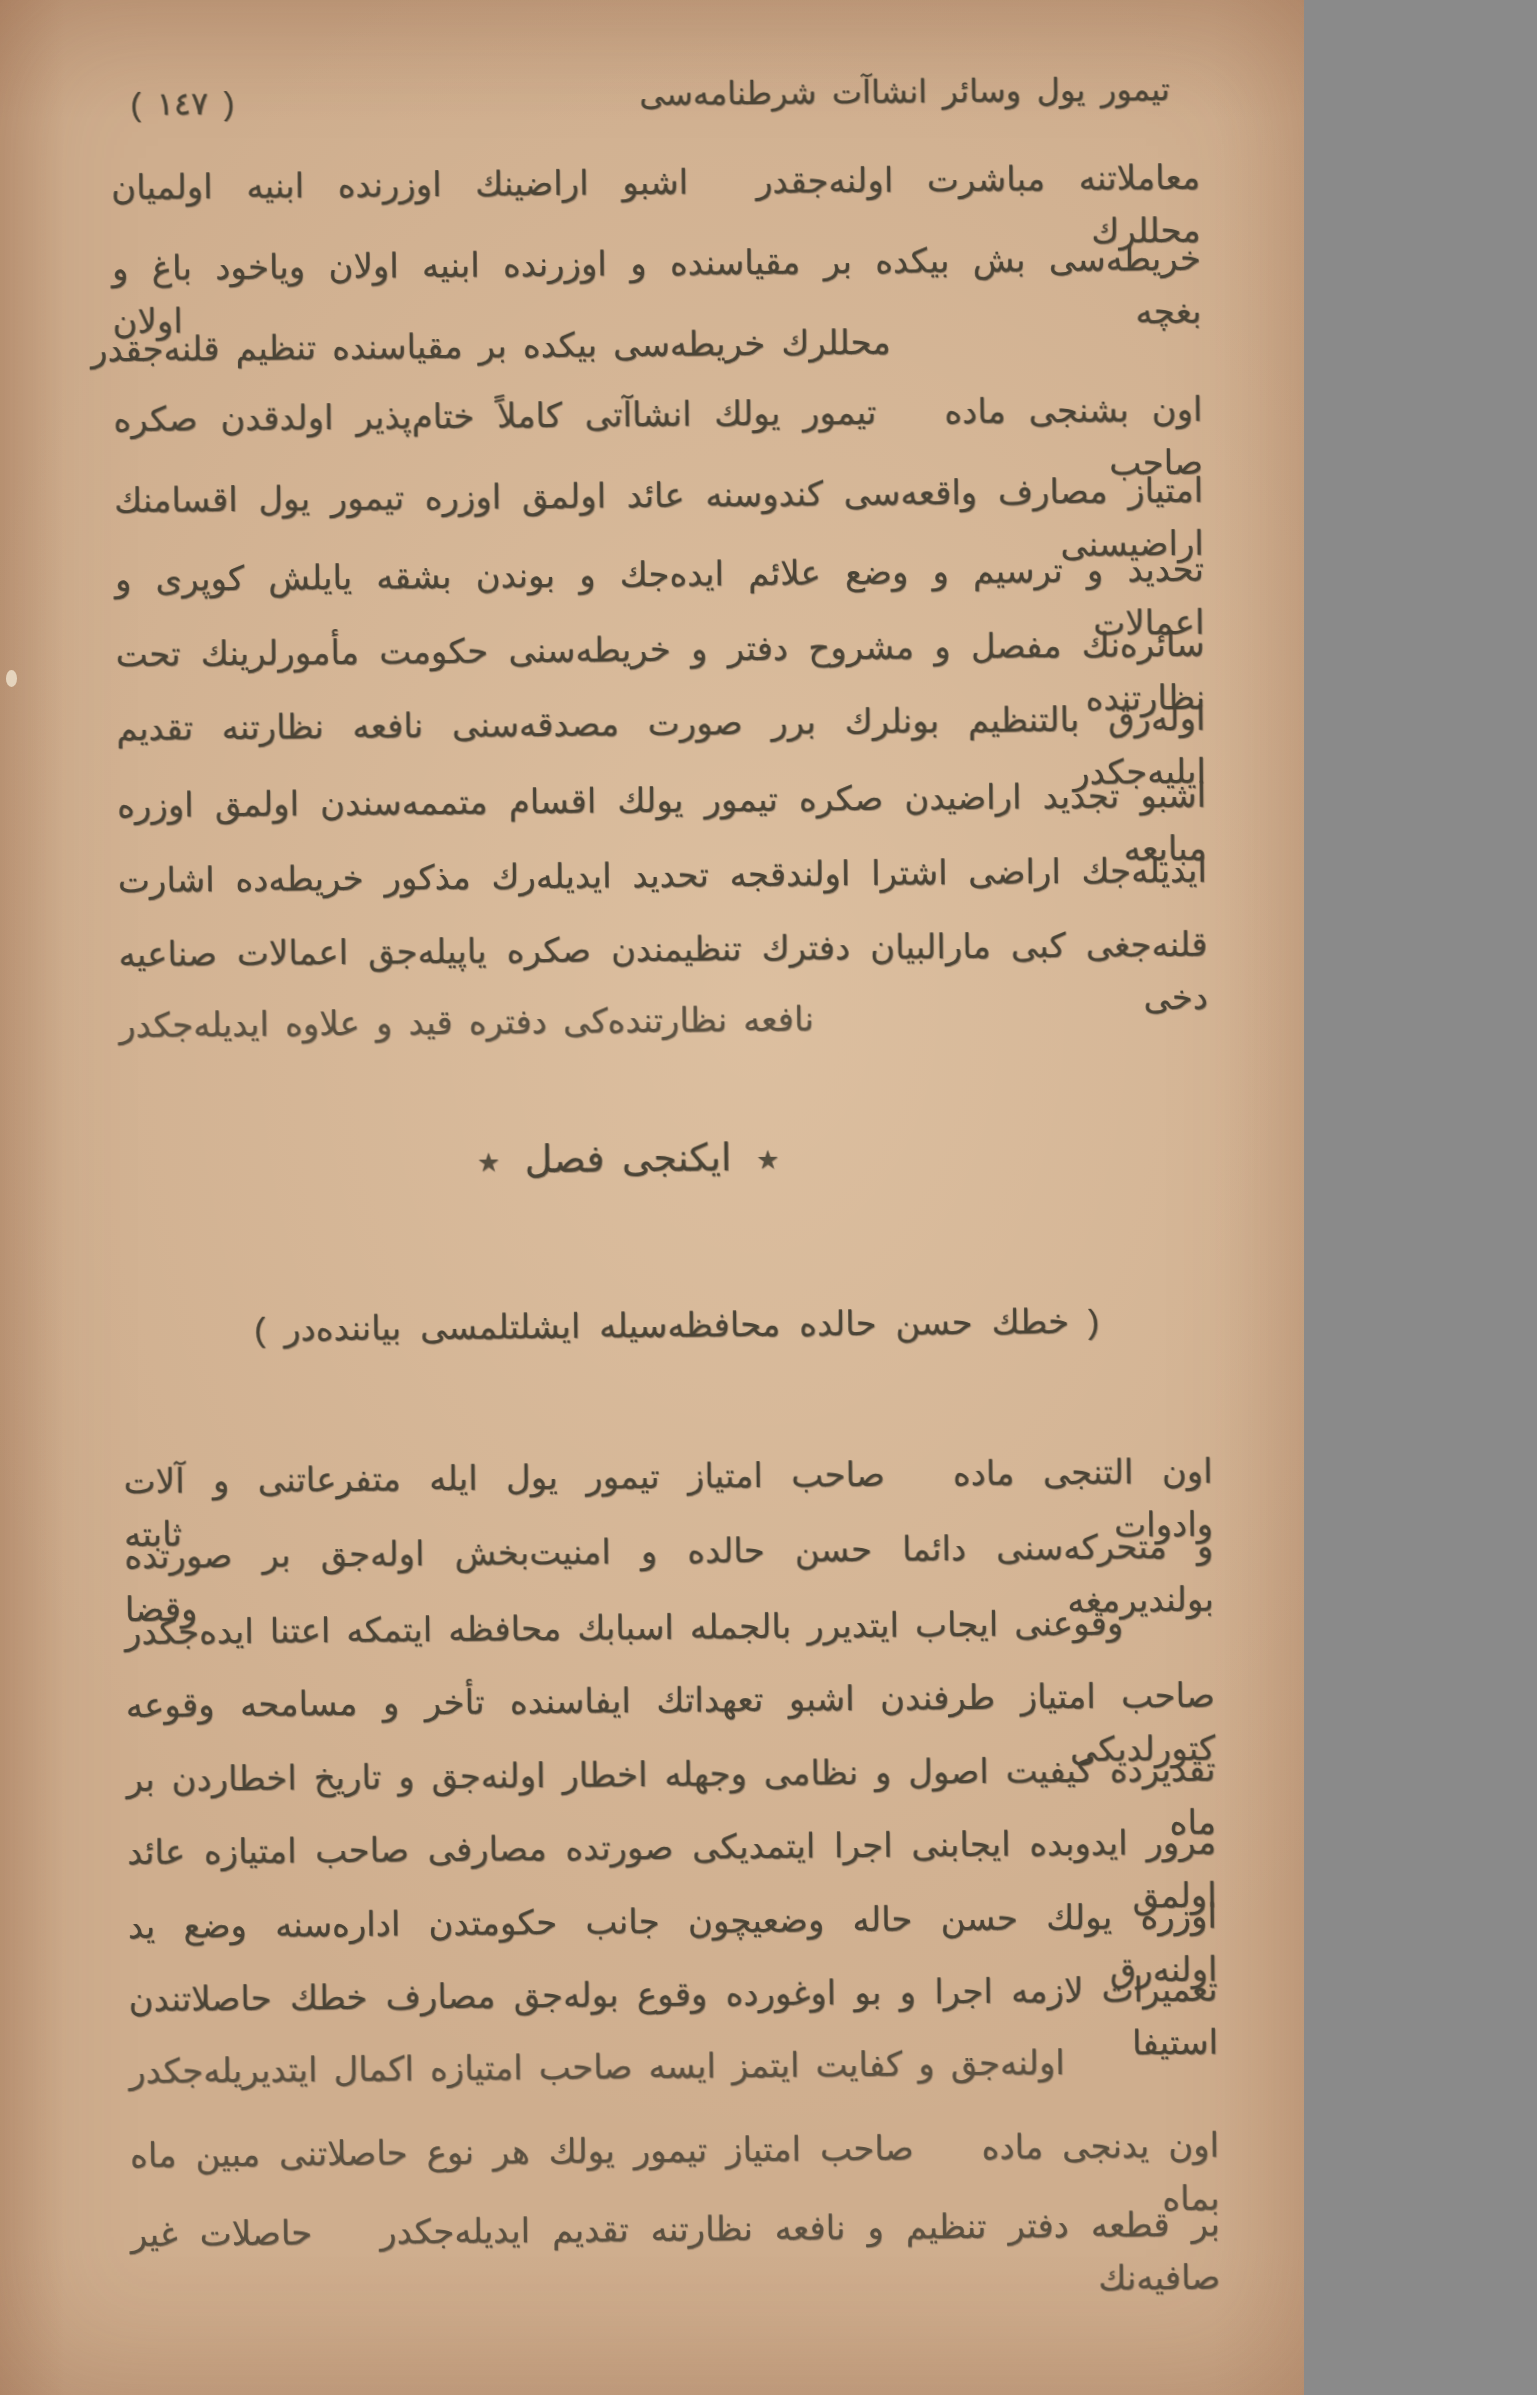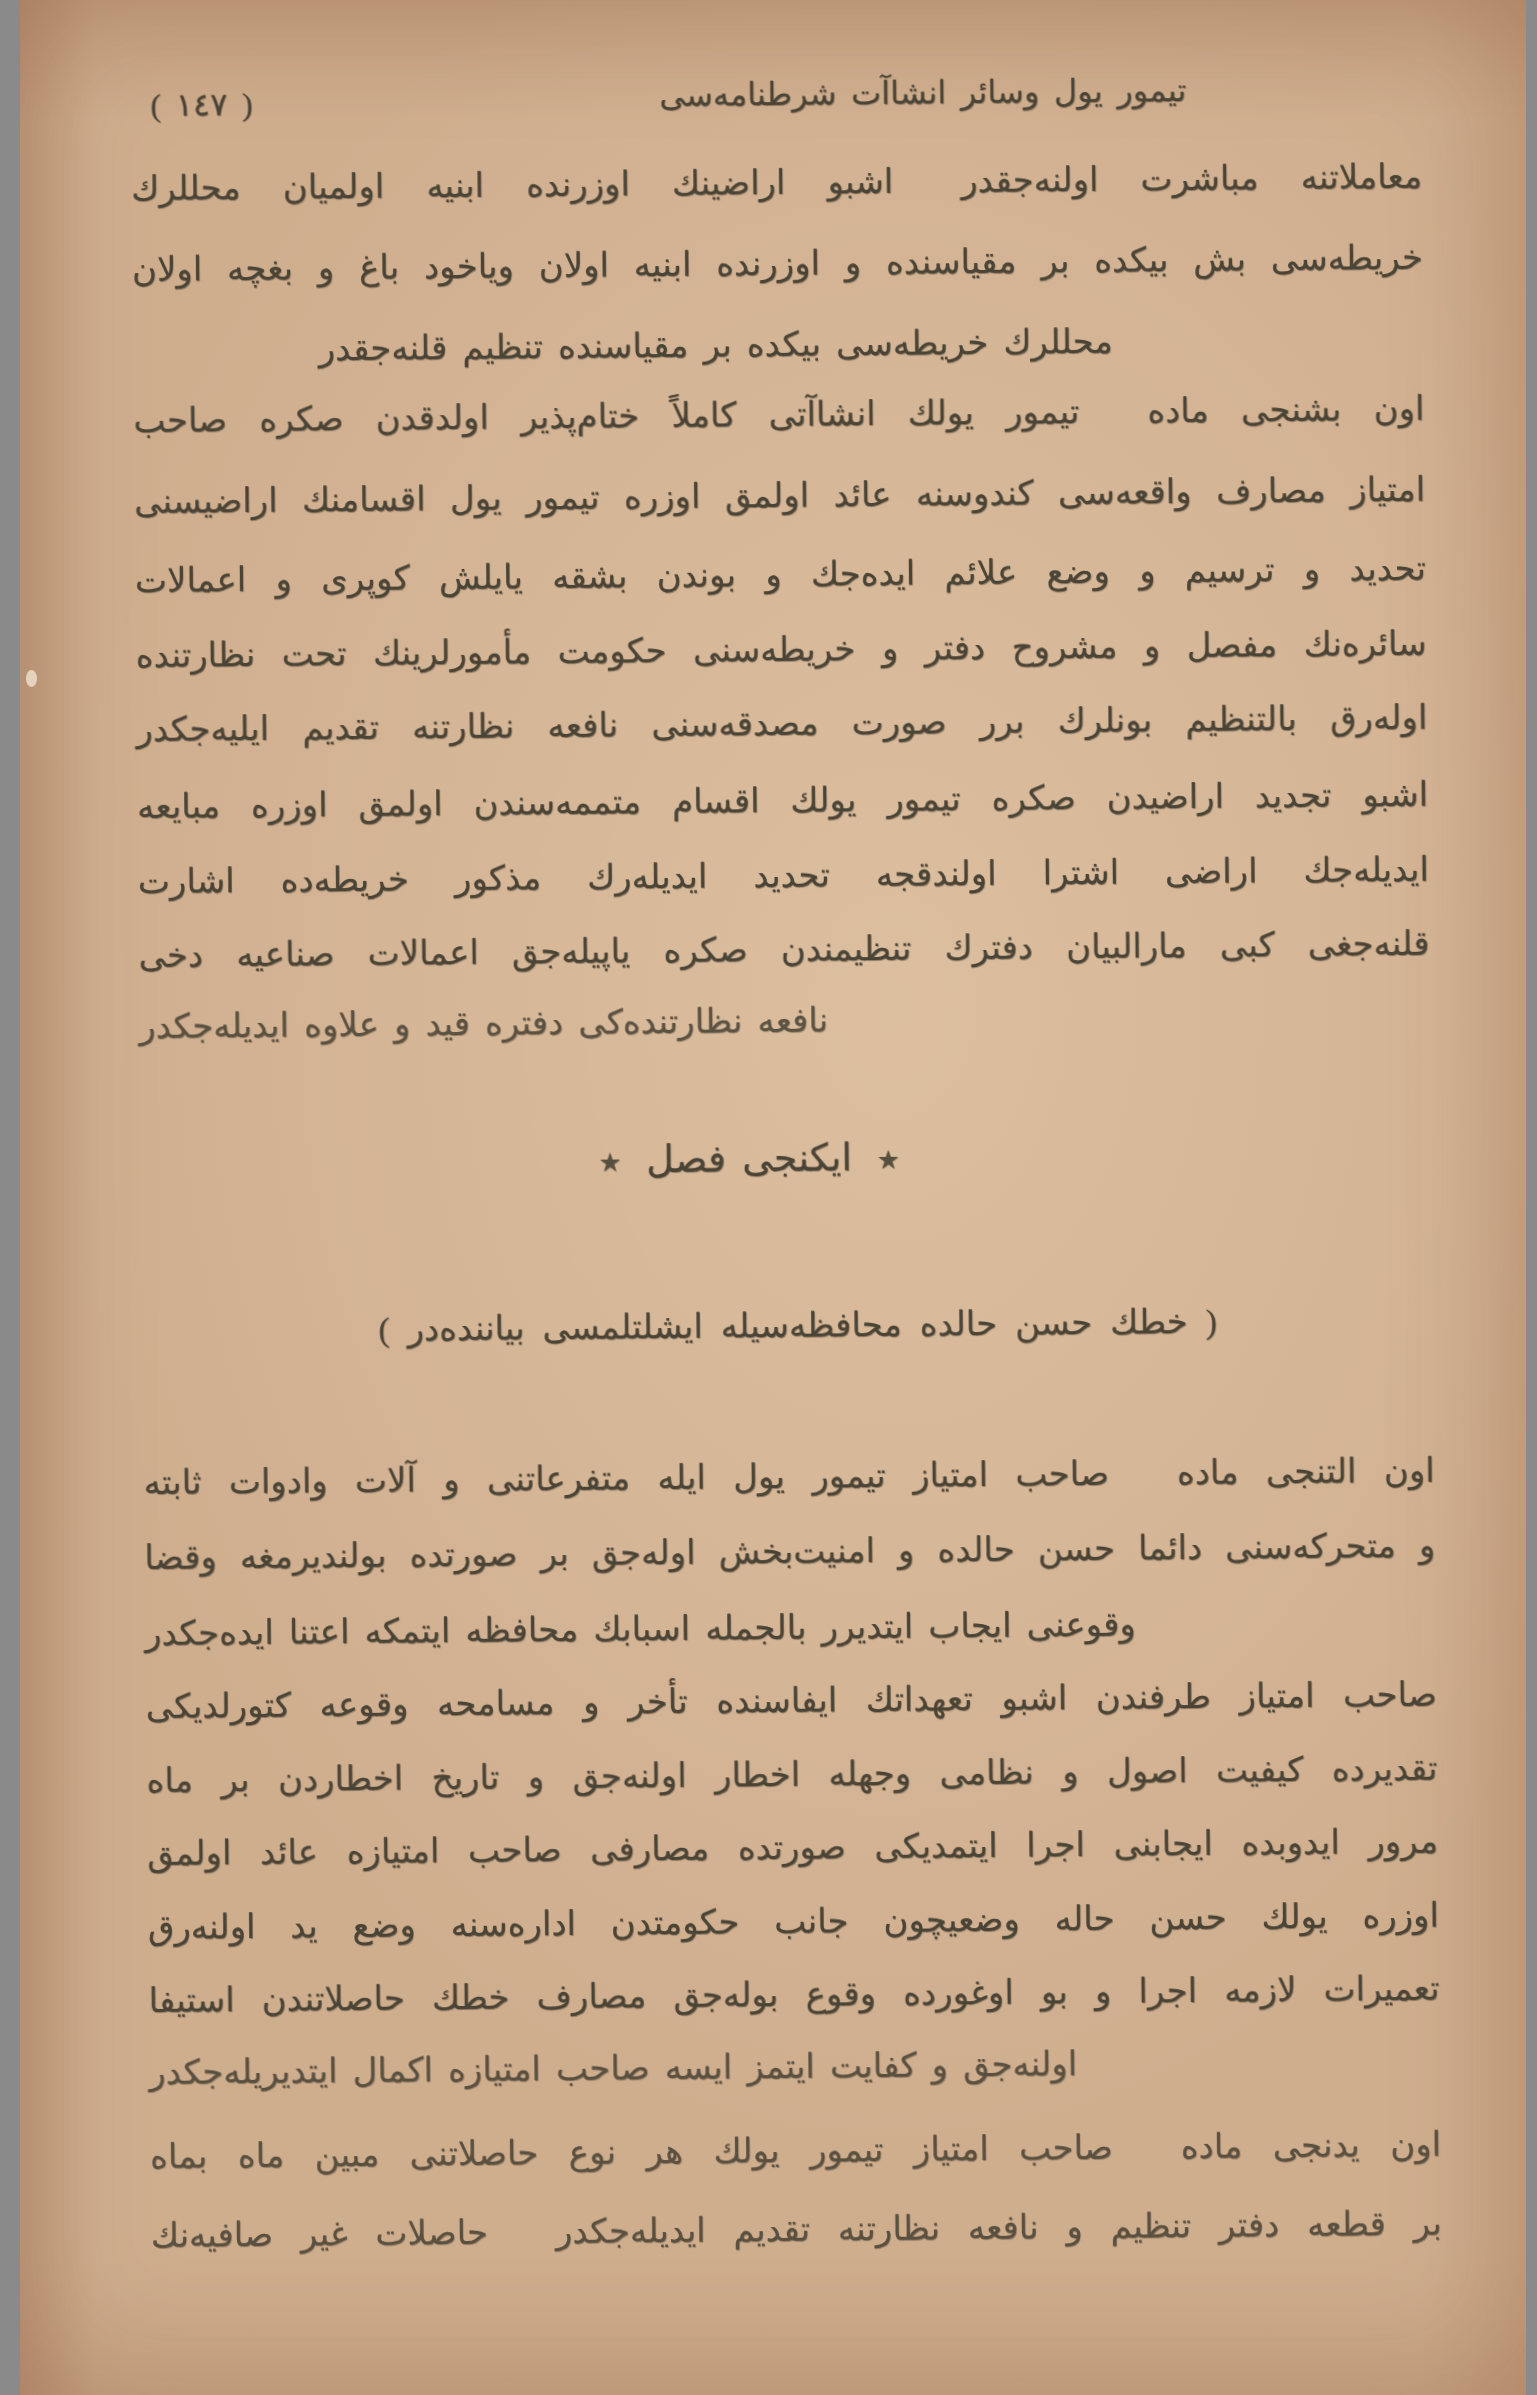--- a/index.html
+++ b/index.html
@@ -1,30 +1,29 @@
 <!DOCTYPE html>
 <html lang="ota" style="font-size:15px"><head>
 <meta charset="utf-8">
 <style>
   html,body{margin:0;padding:0;background:#8a8a8a;}
   .page{
     position:relative;
-    width:1506px;height:2395px;
+    width:1304px;height:2395px;
     overflow:hidden;
     direction:rtl;
-    font-family:Liberation Serif, serif;
+    font-family:Liberation Sans, sans-serif;
     background-color:#cfae8e;
     background-image:
       radial-gradient(ellipse 1177px 1601px at 58% 42%, rgba(255,236,206,0.28), rgba(255,236,206,0) 72%),
       linear-gradient(90deg, rgba(146,94,62,0.22), rgba(146,94,62,0) 5%),
       linear-gradient(180deg, rgba(150,100,68,0.18), rgba(150,100,68,0) 5%),
       linear-gradient(270deg, rgba(160,110,78,0.12), rgba(160,110,78,0) 7%),
       linear-gradient(0deg, rgba(160,110,78,0.12), rgba(160,110,78,0) 6%);
     box-shadow: inset 0 0 132px rgba(118,70,44,0.28);
-    margin-left: 20px;
   }
   .content{
     position:absolute;inset:0;
     transform:rotate(-0.55deg);
     transform-origin:50% 50%;
     filter:blur(0.4px);
     color:#4a4436;
   }
   .l{
     position:absolute;

